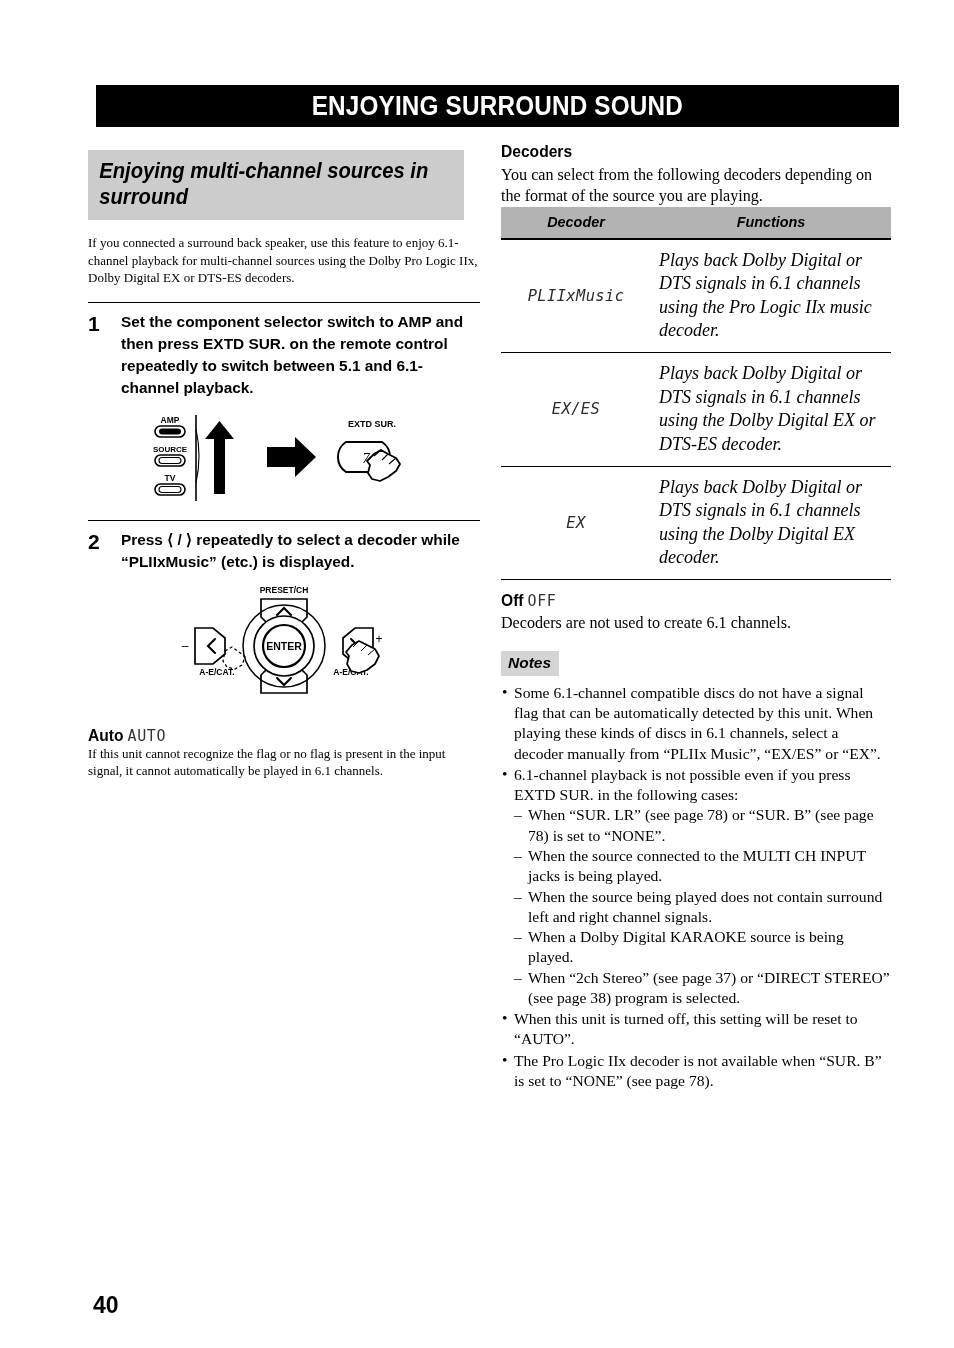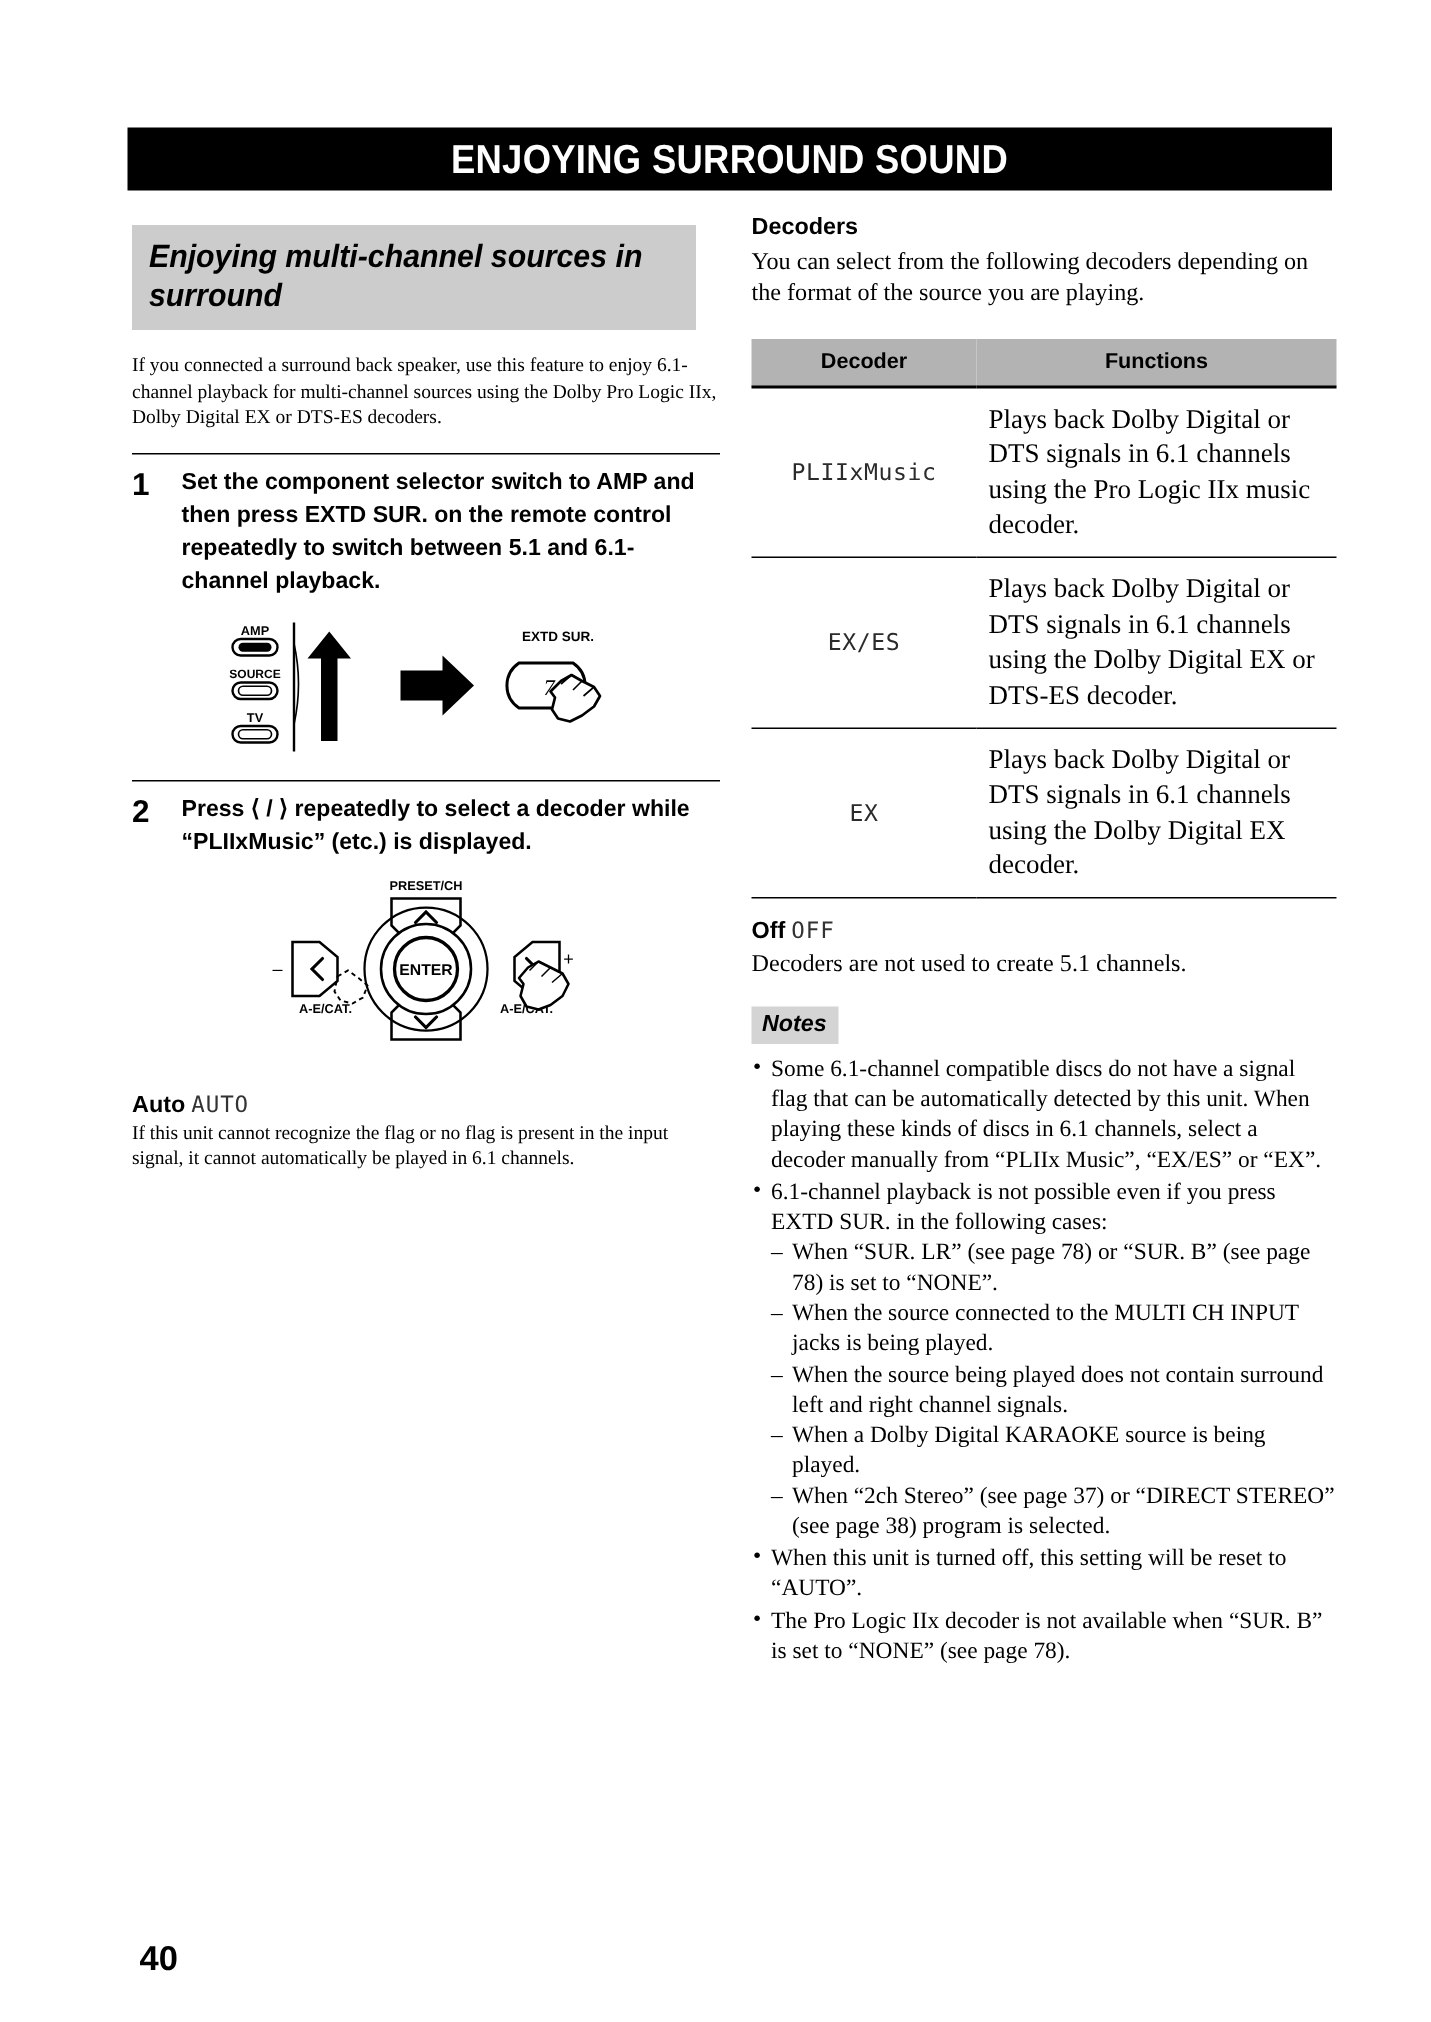--- a/index.html
+++ b/index.html
@@ -12,21 +12,21 @@
     height: 1348px;
     position: relative;
     font-family: "Liberation Serif", serif;
     color: #000;
     overflow: hidden;
   }
 
   
   .banner {
     position: absolute;
-    left: 85px;
+    left: 96px;
     top: 85px;
     width: 803px;
     height: 42px;
     background: #000000;
     display: flex;
     align-items: center;
     justify-content: center;
   }
   .banner-title {
     color: #ffffff;
@@ -127,24 +127,24 @@
     font-size: 15.6px;
   }
   .rc-text {
     font-size: 16.1px;
     line-height: 1.33;
     margin-top: 3px;
   }
 
   
   table.dec {
-    margin-top: 19px;
     border-collapse: collapse;
     width: 390px;
     table-layout: fixed;
+    font-style: italic;
   }
   table.dec thead th {
     background: #b3b3b3;
     font-family: "Liberation Sans", sans-serif;
     font-weight: bold;
     font-size: 14.4px;
     padding: 7px 0 8px 0;
     border-bottom: 2.4px solid #000;
   }
   table.dec th.c1 { width: 150px; }
@@ -353,21 +353,21 @@
         <td class="func">Plays back Dolby Digital or DTS signals in 6.1 channels using the Dolby Digital EX decoder.</td>
       </tr>
     </tbody>
   </table>
 
   
   <div class="subhead" style="margin-top:12px">
     <span class="lbl">Off</span>
     <span class="lcd">OFF</span>
   </div>
-  <div class="rc-text" style="margin-top:2px">Decoders are not used to create 5.1 channels.</div>
+  <div class="rc-text" style="margin-top:2px">Decoders are not used to create 6.1 channels.</div>
 
   
   <div class="notes-label">Notes</div>
 
   <ul class="notes">
     <li>
       <span>Some 6.1-channel compatible discs do not have a signal flag that can be automatically detected by this unit. When playing these kinds of discs in 6.1 channels, select a decoder manually from “PLIIx Music”, “EX/ES” or “EX”.</span>
     </li>
     <li>
       <span>6.1-channel playback is not possible even if you press EXTD SUR. in the following cases:</span>

